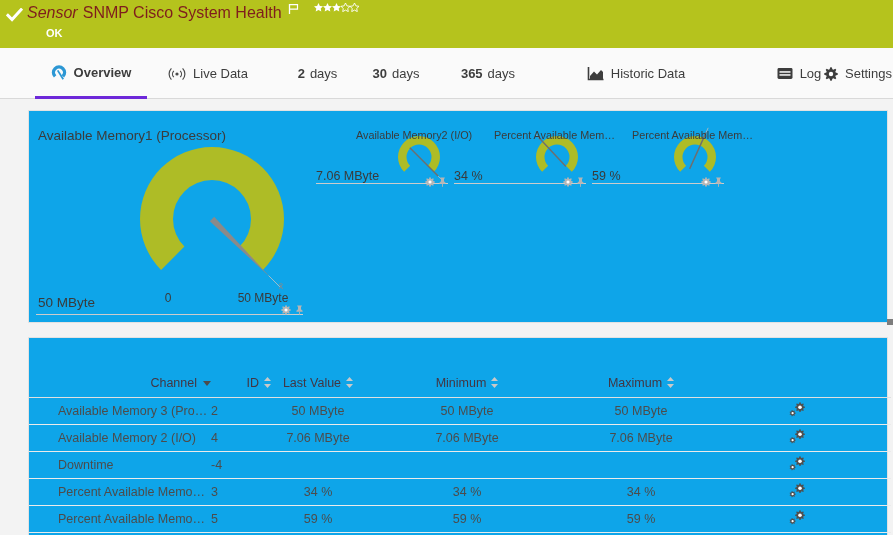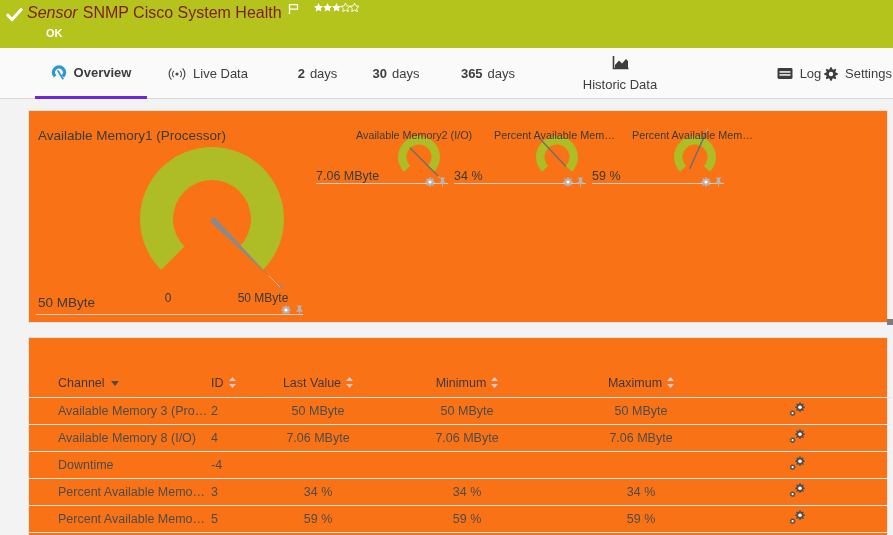--- a/index.html
+++ b/index.html
@@ -35,21 +35,21 @@
   }
   .tab {
     position:absolute; top:0; height:51px;
     display:flex; align-items:center; justify-content:center; gap:7px;
     font-size:13px; color:#3d3d3d; cursor:pointer; white-space:nowrap;
   }
   .tab .num { font-weight:bold; margin-right:-2px; }
   .tab.active { font-weight:bold; border-bottom:3px solid #6d28d9; }
   .tab .ticon { display:flex; align-items:center; }
   
-  .panel { position:absolute; background:#f97316; border:1px solid #e2e2e2; }
+  .panel { position:absolute; background:#0ea5e9; border:1px solid #e2e2e2; }
   .panel.gauges { left:28px; top:110px; width:860px; height:213px; }
   .panel.table-panel { left:28px; top:337px; width:860px; height:210px; }
   .grip { position:absolute; left:887px; top:319px; width:6px; height:6px; background:#7d7d7d; }
   
   .gcell { position:absolute; }
   .gtitle { position:absolute; left:0; top:0; color:#3b3b3b; white-space:nowrap; overflow:hidden; }
   .big .gtitle { left:9px; top:17px; font-size:13.5px; }
   .small .gtitle { font-size:10.8px; max-width:126px; z-index:2;margin-left:40px; }
   .small .gsvg { left:68px; top:-7px; }
   .gsvg { position:absolute; }
@@ -75,21 +75,21 @@
   table.channels col.c3 { width:94px; }
   table.channels col.c4 { width:204px; }
   table.channels col.c5 { width:144px; }
   table.channels col.c6 { width:178px; }
   table.channels th, table.channels td {
     height:27px; font-weight:normal; text-align:left;
     white-space:nowrap; overflow:hidden; padding:0;
     vertical-align:middle;
   }
   table.channels td { border-bottom:1px solid #ebebeb; }
-  table.channels th { border-bottom:1px solid #e0e0e0; color:#433643; height:28px; }
+  table.channels th { border-bottom:1px solid #e0e0e0; color:#433643; height:28px;text-align:right; }
   table.channels .cell1 { padding-left:29px; }
   table.channels .num-col { text-align:center; }
   table.channels .icon-col { padding-left:76px; }
   .sorticons { display:inline-block; vertical-align:-1px; margin-left:5px; }
   .sortdesc { display:inline-block; vertical-align:1px; margin-left:6px;
     width:0; height:0; border-left:4px solid transparent; border-right:4px solid transparent;
     border-top:5px solid #4c4c4c; }
   .rowgears { display:inline-block; position:relative; width:17px; height:15px; cursor:pointer; }
 </style>
 </head>
@@ -149,21 +149,21 @@
     <span>days</span>
   </div>
   <div class="tab" style="left:360px; width:72px;">
     <span class="num">30</span>
     <span>days</span>
   </div>
   <div class="tab" style="left:448px; width:80px;">
     <span class="num">365</span>
     <span>days</span>
   </div>
-  <div class="tab" style="left:560px; width:120px;flex-direction:column;">
+  <div class="tab" style="left:576px; width:120px;">
     <span class="ticon">
       <svg width="17" height="14" viewBox="0 0 17 14">
         <path d="M1.5 0 V12.5 H16.5" fill="none" stroke="#3d3d3d" stroke-width="1.6"></path>
         <path d="M3 12 L3 9 L7 4.5 L10 7.5 L14 3 L16 5 V12 Z" fill="#3d3d3d"></path>
       </svg>
     </span>
     <span>Historic Data</span>
   </div>
   <div class="tab" style="left:764px; width:70px;text-align:center;">
     <span class="ticon">
@@ -320,21 +320,21 @@
                   <path d="M15.88 4.72L15.88 5.68L14.44 6.25L14.17 6.90L14.79 8.31L14.11 8.99L12.70 8.37L12.05 8.64L11.48 10.08L10.52 10.08L9.95 8.64L9.30 8.37L7.89 8.99L7.21 8.31L7.83 6.90L7.56 6.25L6.12 5.68L6.12 4.72L7.56 4.15L7.83 3.50L7.21 2.09L7.89 1.41L9.30 2.03L9.95 1.76L10.52 0.32L11.48 0.32L12.05 1.76L12.70 2.03L14.11 1.41L14.79 2.09L14.17 3.50L14.44 4.15Z" fill="#4f4f4f"></path>
                   <circle cx="11" cy="5.2" r="1.8" fill="#fff"></circle>
                 </g>
     <g>
                   <path d="M6.68 10.85L6.68 11.55L5.68 11.93L5.46 12.37L5.79 13.39L5.25 13.82L4.33 13.28L3.85 13.39L3.25 14.28L2.58 14.13L2.43 13.06L2.04 12.76L0.98 12.85L0.67 12.22L1.41 11.45L1.41 10.95L0.67 10.18L0.98 9.55L2.04 9.64L2.43 9.34L2.58 8.27L3.25 8.12L3.85 9.01L4.33 9.12L5.25 8.58L5.79 9.01L5.46 10.03L5.68 10.47Z" fill="#4f4f4f"></path>
                   <circle cx="3.6" cy="11.2" r="1.1" fill="#fff"></circle>
                 </g>
   </svg></span></td>
         </tr>
         <tr>
-          <td class="cell1">Available Memory 8 (I/O)</td>
+          <td class="cell1">Available Memory 2 (I/O)</td>
           <td>4</td>
           <td class="num-col">7.06 MByte</td>
           <td class="num-col">7.06 MByte</td>
           <td class="num-col">7.06 MByte</td>
           <td class="icon-col"><span class="rowgears"><svg width="17" height="15" viewBox="0 0 17 15" style="position:absolute;left:0;top:0;">
     <g>
                   <path d="M15.88 4.72L15.88 5.68L14.44 6.25L14.17 6.90L14.79 8.31L14.11 8.99L12.70 8.37L12.05 8.64L11.48 10.08L10.52 10.08L9.95 8.64L9.30 8.37L7.89 8.99L7.21 8.31L7.83 6.90L7.56 6.25L6.12 5.68L6.12 4.72L7.56 4.15L7.83 3.50L7.21 2.09L7.89 1.41L9.30 2.03L9.95 1.76L10.52 0.32L11.48 0.32L12.05 1.76L12.70 2.03L14.11 1.41L14.79 2.09L14.17 3.50L14.44 4.15Z" fill="#4f4f4f"></path>
                   <circle cx="11" cy="5.2" r="1.8" fill="#fff"></circle>
                 </g>
     <g>

